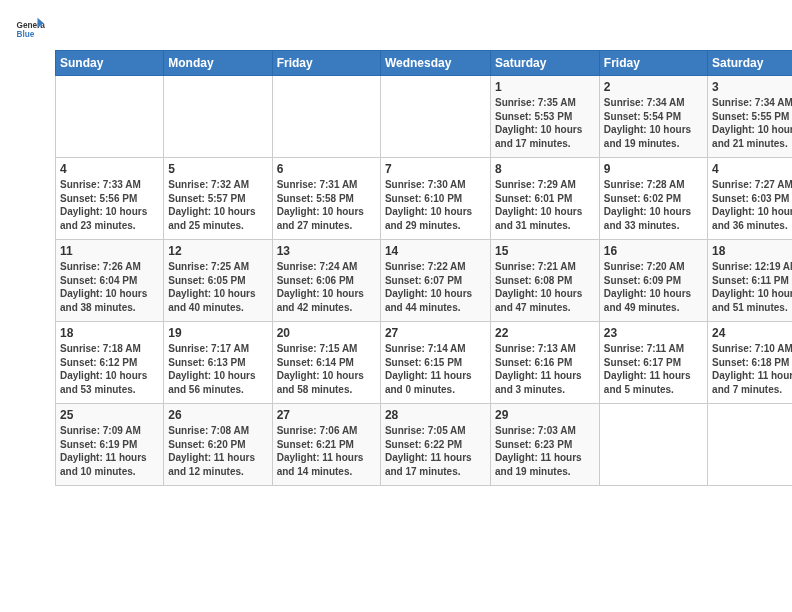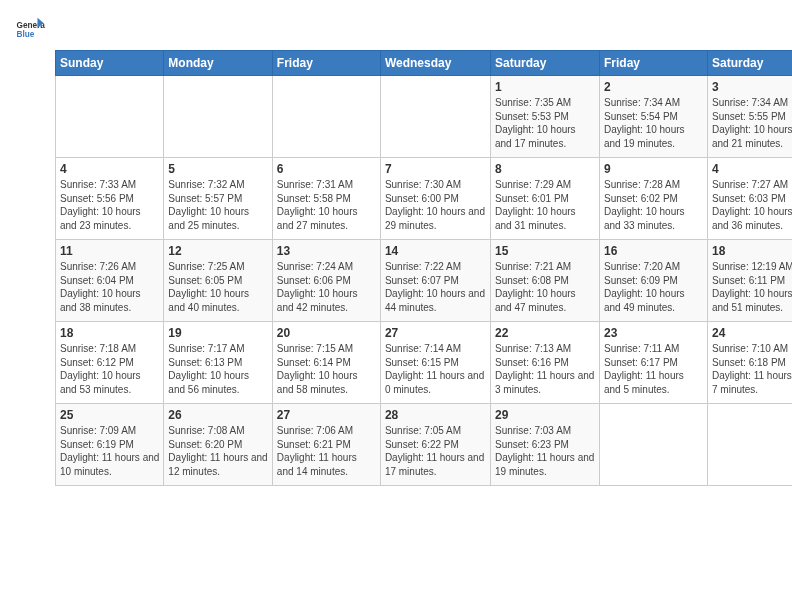--- a/index.html
+++ b/index.html
@@ -72,20 +72,21 @@
       font-weight: bold;
       font-size: 12px;
       color: #333;
       display: block;
       margin-bottom: 2px;
     }
     .day-info {
       color: #444;
       font-size: 10px;
       line-height: 1.35;
+      font-weight: bold;
     }
     .empty-cell {
       background: #fff !important;
     }
   </style>
 </head>
 <body>
 
 <div class="container">
   <div class="header-section">
@@ -165,21 +166,21 @@
           <td>
             <span class="day-number">6</span>
             <div class="day-info">Sunrise: 7:31 AM
 Sunset: 5:58 PM
 Daylight: 10 hours
 and 27 minutes.</div>
           </td>
           <td>
             <span class="day-number">7</span>
             <div class="day-info">Sunrise: 7:30 AM
-Sunset: 6:00 PM
+Sunset: 6:10 PM
 Daylight: 10 hours
 and 29 minutes.</div>
           </td>
           <td>
             <span class="day-number">8</span>
             <div class="day-info">Sunrise: 7:29 AM
 Sunset: 6:01 PM
 Daylight: 10 hours
 and 31 minutes.</div>
           </td>

